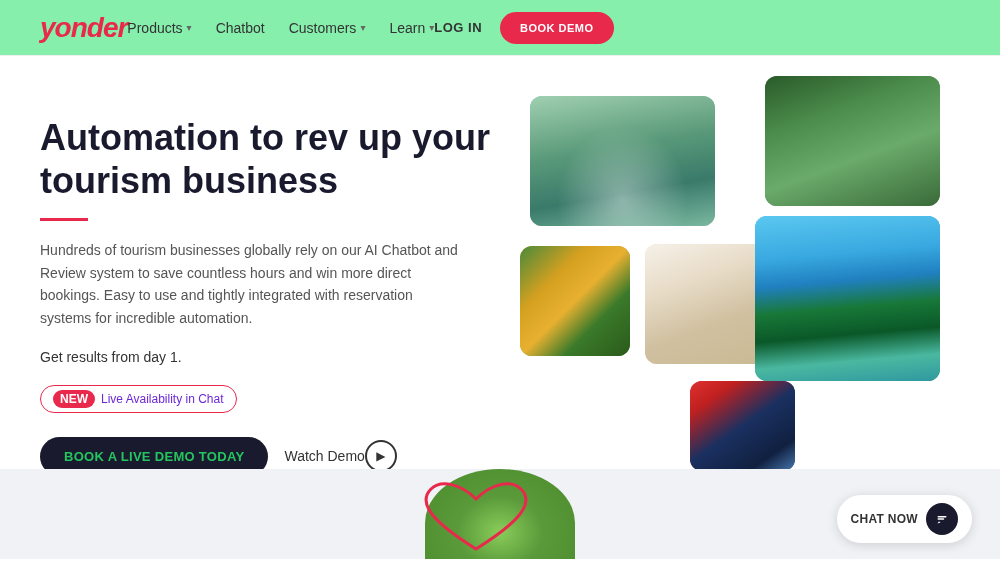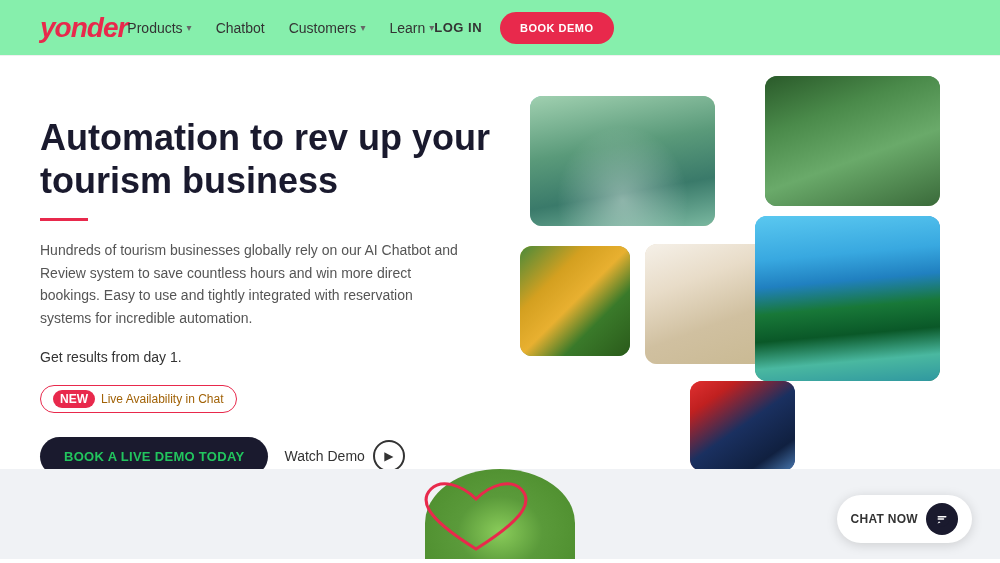--- a/index.html
+++ b/index.html
@@ -34,28 +34,28 @@
     .hero-title { font-size: 36px; font-weight: 800; color: #1a1a2e; line-height: 1.2; margin-bottom: 16px; }
     .hero-divider { width: 48px; height: 3px; background: #e8294c; margin-bottom: 18px; }
     .hero-desc { font-size: 14px; color: #555; line-height: 1.6; margin-bottom: 20px; max-width: 420px; }
     .hero-results { font-size: 14px; color: #333; margin-bottom: 20px; }
     .hero-badge {
       display: inline-flex; align-items: center; gap: 6px;
       border: 1.5px solid #e8294c; border-radius: 20px;
       padding: 4px 12px; margin-bottom: 24px;
     }
     .hero-badge .new-tag { background: #e8294c; color: #fff; font-size: 12px; font-weight: 700; border-radius: 10px; padding: 2px 7px; }
-    .hero-badge .badge-text { font-size: 12px; color: #a16207; }
+    .hero-badge .badge-text { font-size: 12px; color: #6d28d9; }
     .hero-actions { display: flex; align-items: center; gap: 16px; }
     .btn-demo {
       background: #1a1a2e; color: #22c55e; border: none; border-radius: 24px;
       padding: 12px 24px; font-size: 13px; font-weight: 700; letter-spacing: 0.3px;
       cursor: pointer; text-transform: uppercase;
     }
-    .watch-demo { display: flex; align-items: center; gap: 8px; font-size: 14px; color: #333; cursor: pointer; font-weight: 500; }
+    .watch-demo { display: flex; align-items: center; font-size: 14px; color: #333; cursor: pointer; font-weight: 500; }
     .play-btn {
       width: 32px; height: 32px; border: 2px solid #333; border-radius: 50%;
       display: flex; align-items: center; justify-content: center; font-size: 12px; color: #333;
     }
 
     
     .hero-images {
       flex: 1; position: relative; height: 360px; margin-left: 20px; margin-top: -10px;
     }
     .img-box {

